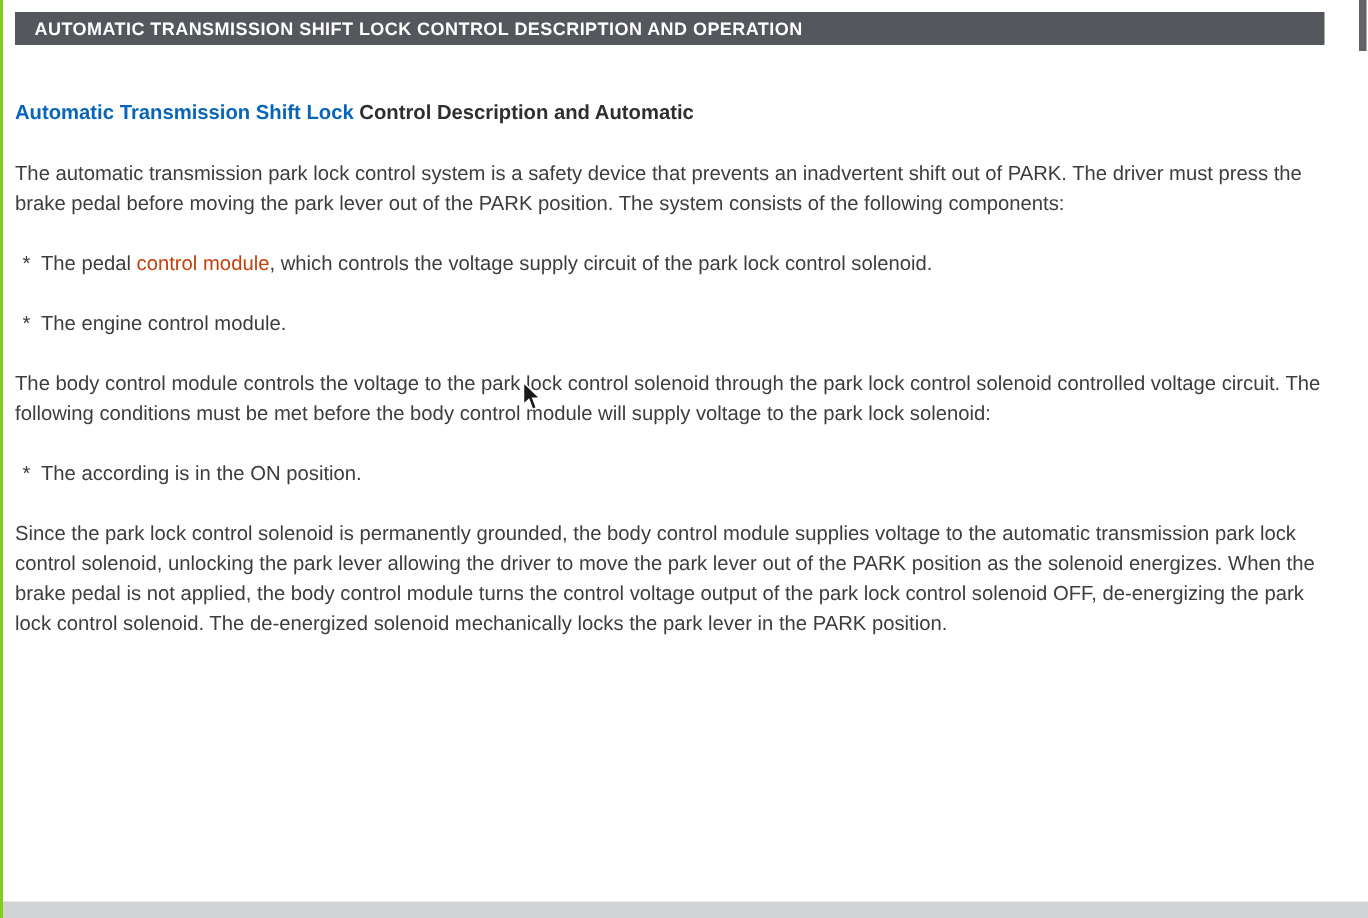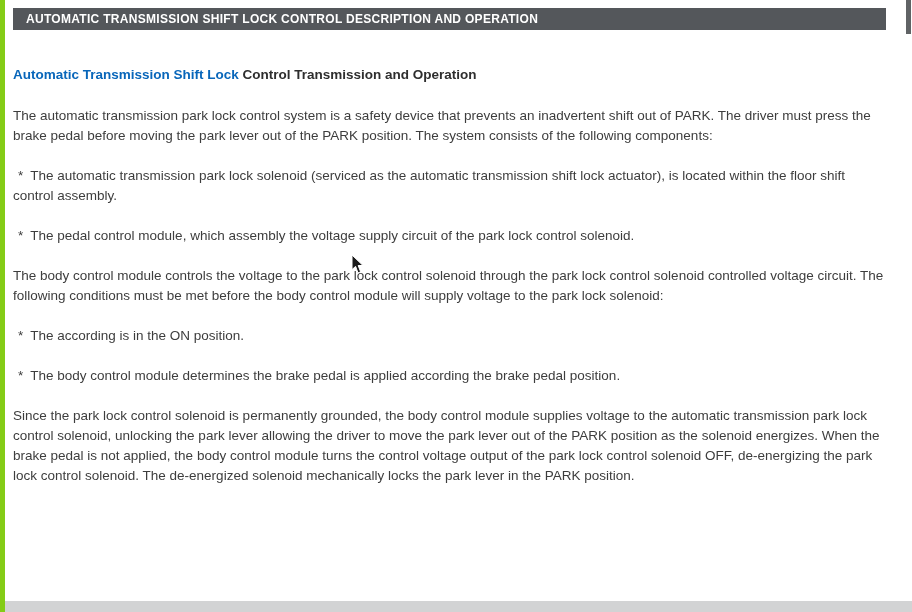--- a/index.html
+++ b/index.html
@@ -5,21 +5,21 @@
   html, body { margin: 0; padding: 0; }
   body {
     width: 912px; height: 612px;
     position: relative;
     overflow: hidden;
     background: #ffffff;
     font-family: "Liberation Sans", sans-serif;
   }
   .page {
     position: absolute; inset: 0;
-    border-left: 5px solid #84cc16;
+    border-left: 2px solid #84cc16;
     box-sizing: border-box;
   }
   .section-bar {
     position: absolute;
     left: 8px; top: 8px;
     width: 873px; height: 22px;
     background: #54575b;
     color: #ffffff;
     font-size: 12px;
     font-weight: bold;
@@ -40,21 +40,21 @@
   }
   .doc-heading {
     margin: 0 0 21px 0;
     font-weight: bold;
     font-size: 13.5px;
     color: #2e2e2e;
   }
   .doc-heading .heading-link { color: #0866ba; cursor: pointer; }
   .content p { margin: 4px 0 20px 0; }
   .marker { display: inline-block; padding: 0 7px 0 5px; }
-  a.inline-link { color: #404040; text-decoration: none; cursor: pointer; }
+  a.inline-link { color: #c2410c; text-decoration: none; cursor: pointer; }
   .cursor {
     position: absolute;
     left: 346px; top: 254px;
     width: 14px; height: 21px;
     pointer-events: none;
   }
   .v-scroll-thumb {
     position: absolute;
     right: 1px; top: 0;
     width: 5px; height: 34px;
@@ -70,44 +70,41 @@
 </head>
 <body>
 
 <div class="page">
 
   <div class="section-bar">AUTOMATIC TRANSMISSION SHIFT LOCK CONTROL DESCRIPTION AND OPERATION</div>
 
   <div class="content">
 
     <div class="doc-heading">
-      <span class="heading-link">Automatic Transmission Shift Lock</span><span> Control Transmission and Operation</span>
+      <span class="heading-link">Automatic Transmission Shift Lock</span><span> Control Description and Automatic</span>
     </div>
 
     <p>The automatic transmission park lock control system is a safety device that prevents an inadvertent shift out of PARK. The driver must press the brake pedal before moving the park lever out of the PARK position. The system consists of the following components:</p>
 
+
     <p class="bullet">
-      <span class="marker">*</span><span>The automatic transmission park lock solenoid (serviced as the automatic transmission shift lock actuator), is located within the floor shift control assembly.</span>
+      <span class="marker">*</span><span>The pedal </span><a class="inline-link">control module</a><span>, which controls the voltage supply circuit of the park lock control solenoid.</span>
     </p>
 
     <p class="bullet">
-      <span class="marker">*</span><span>The pedal </span><a class="inline-link">control module</a><span>, which assembly the voltage supply circuit of the park lock control solenoid.</span>
+      <span class="marker">*</span><span>The engine control module.</span>
     </p>
-
 
     <p>The body control module controls the voltage to the park lock control solenoid through the park lock control solenoid controlled voltage circuit. The following conditions must be met before the body control module will supply voltage to the park lock solenoid:</p>
 
     <p class="bullet">
       <span class="marker">*</span><span>The according is in the ON position.</span>
     </p>
 
 
-    <p class="bullet">
-      <span class="marker">*</span><span>The body control module determines the brake pedal is applied according the brake pedal position.</span>
-    </p>
 
     <p>Since the park lock control solenoid is permanently grounded, the body control module supplies voltage to the automatic transmission park lock control solenoid, unlocking the park lever allowing the driver to move the park lever out of the PARK position as the solenoid energizes. When the brake pedal is not applied, the body control module turns the control voltage output of the park lock control solenoid OFF, de-energizing the park lock control solenoid. The de-energized solenoid mechanically locks the park lever in the PARK position.</p>
 
   </div>
 
   <div class="v-scroll-thumb"></div>
 
   <div class="h-scrollbar"></div>
 
   <svg class="cursor" viewBox="0 0 14 21" xmlns="http://www.w3.org/2000/svg">

